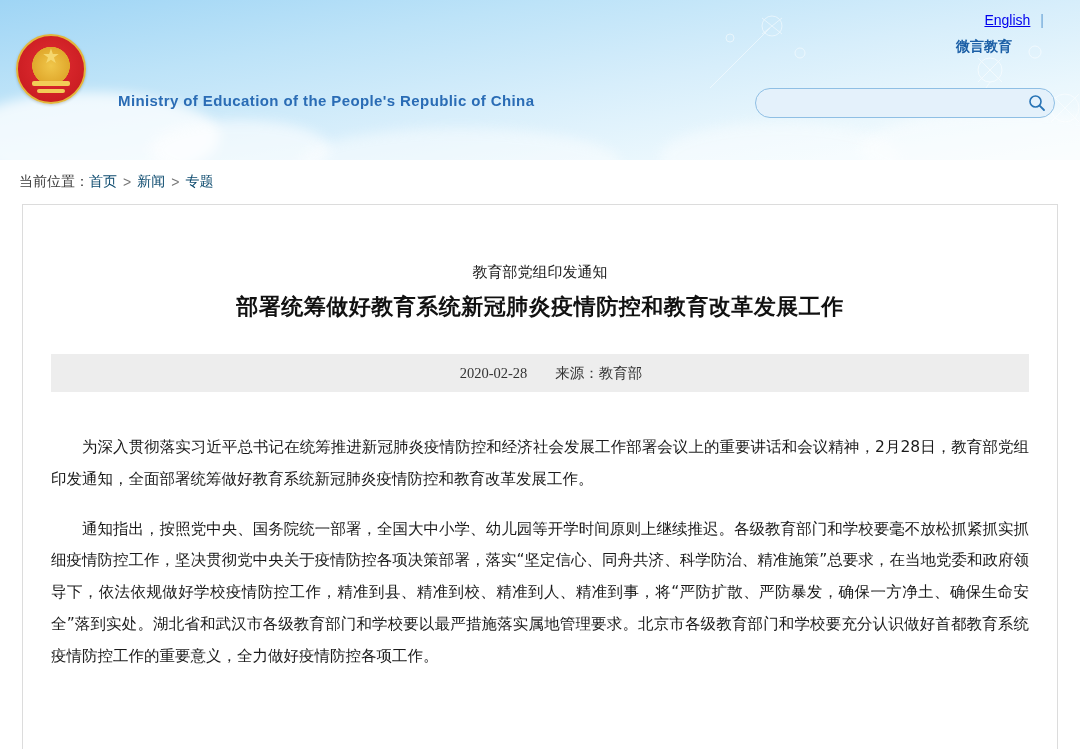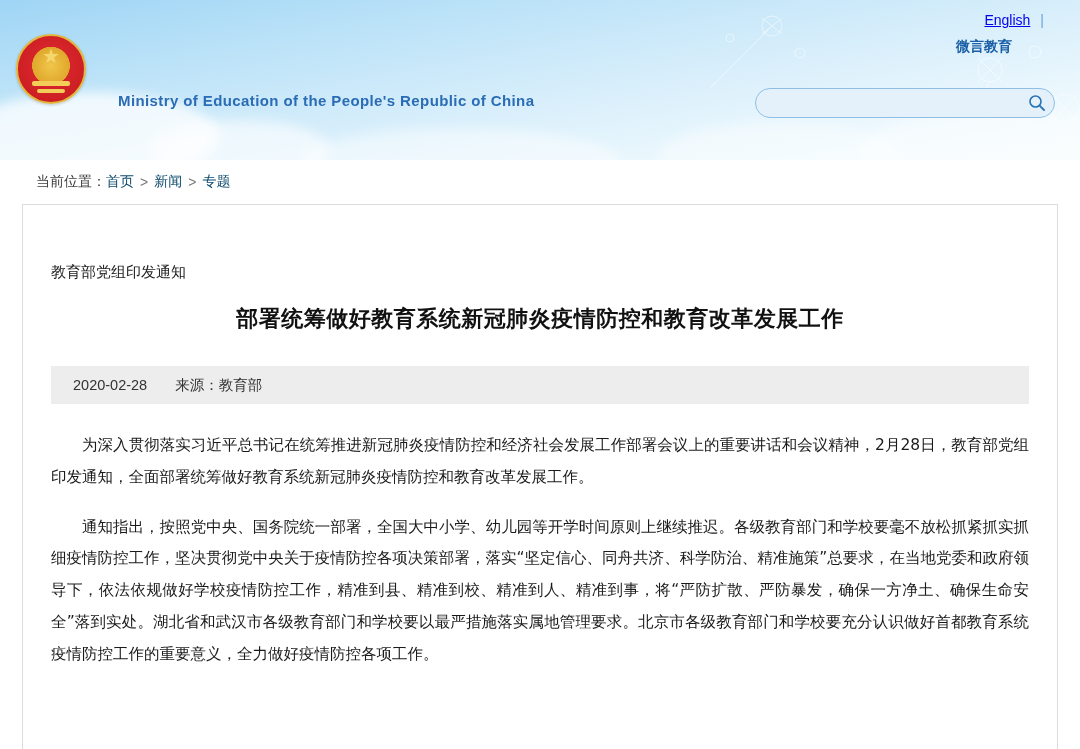--- a/index.html
+++ b/index.html
@@ -143,66 +143,68 @@
     cursor: pointer;
     display: flex; align-items: center; justify-content: center;
     color: #2773b5;
   }
 
   
   .breadcrumb {
     height: 44px;
     display: flex;
     align-items: center;
-    padding-left: 36px;
+    padding-left: 19px;
     font-size: 14px;
     color: #3c3c3c;
     background: #fff;
   }
   .breadcrumb .sepc { margin: 0 6px; color: #777; }
   .breadcrumb a { color: #0c4a6e; text-decoration: none; }
 
   
   .card {
     margin: 0 22px;
     border: 1px solid #dcdcdc;
     border-bottom: none;
     background: #fff;
     height: 549px;
     padding: 0 28px;
   }
   .kicker {
+    text-align: center;
     font-family: "DejaVu Sans", sans-serif;
     font-size: 15px;
     color: #222;
     padding-top: 58px;
   }
   .headline {
     text-align: center;
     font-family: "DejaVu Sans", sans-serif;
     font-size: 22px;
     font-weight: bold;
     color: #111;
-    margin-top: 22px;
+    margin-top: 10px;
     letter-spacing: .5px;
   }
   .meta {
     margin-top: 32px;
     height: 38px;
     background: #ededed;
     display: flex;
     align-items: center;
     padding-left: 22px;
     gap: 28px;
-    font-family: Liberation Sans, sans-serif;
+    font-family: Liberation Serif, serif;
     font-size: 14.5px;
     color: #333;
+    justify-content: center;
   }
   .body {
-    margin-top: 26px;
+    margin-top: 40px;
     font-family: "DejaVu Sans", sans-serif;
     font-size: 15.5px;
     line-height: 2.05;
     color: #1a1a1a;
     text-align: justify;
   }
   .body p { text-indent: 2em; margin-bottom: 18px; }
 </style>
 </head>
 <body>

